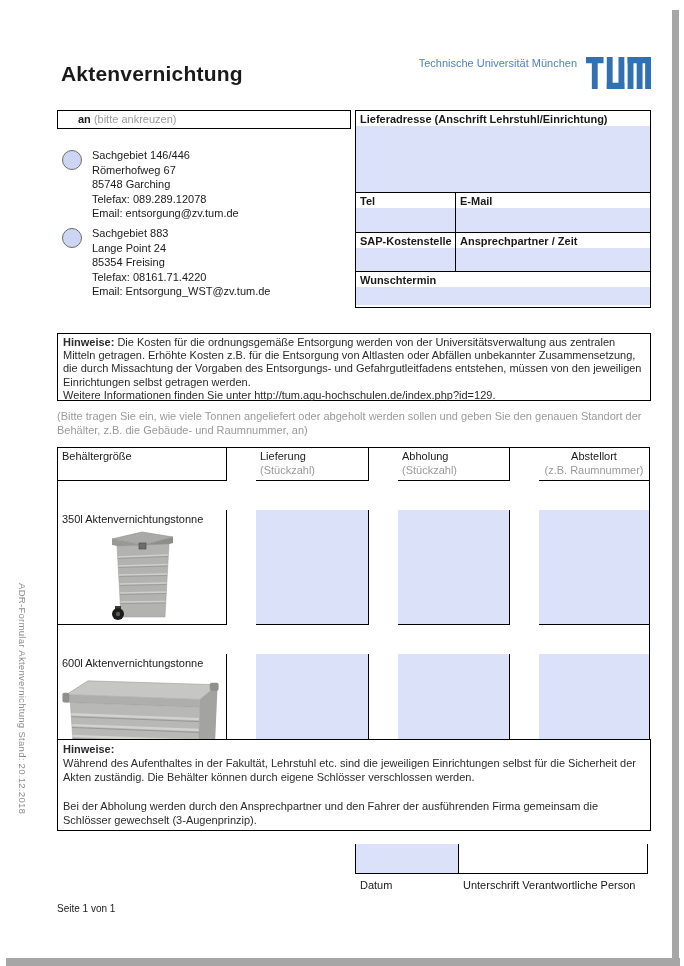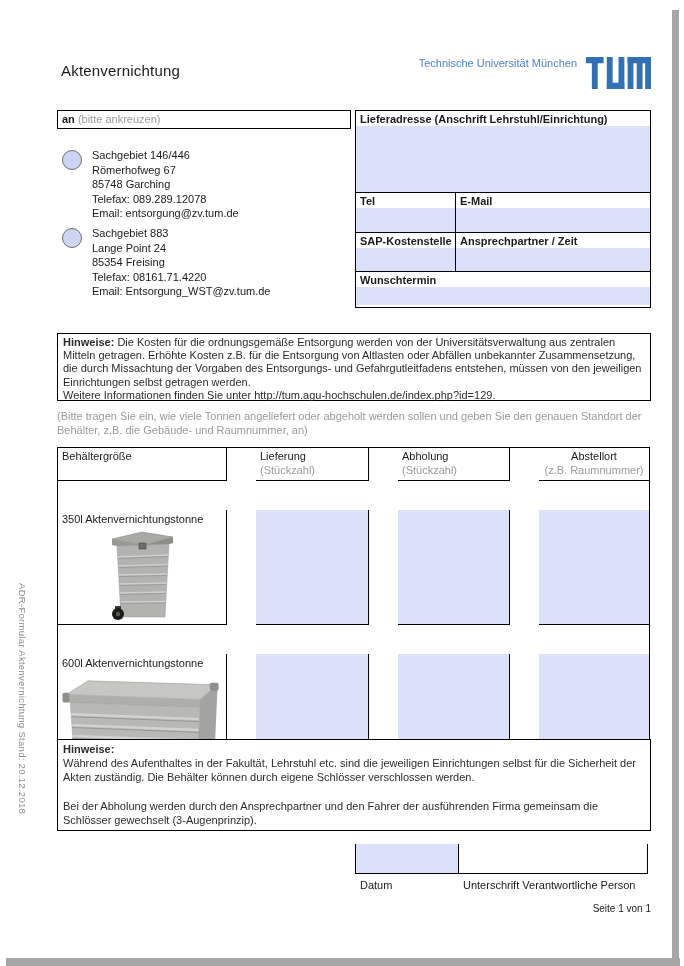--- a/index.html
+++ b/index.html
@@ -3,27 +3,27 @@
 <meta charset="utf-8">
 <style>
   html,body{margin:0;padding:0;background:#ffffff;}
   .page{position:relative;width:684px;height:966px;background:#fff;overflow:hidden;
         font-family:"Liberation Sans", sans-serif;color:#1a1a1a;}
   .abs{position:absolute;}
   .b{font-weight:bold;}
   .gray{color:#9a9a9a;}
 
   
-  .title{left:61px;top:62px;font-size:15px;font-weight:normal;letter-spacing:.2px;}
+  .title{left:61px;top:62px;font-size:21px;font-weight:bold;letter-spacing:.2px;}
   .brand{left:300px;top:57px;width:351px;display:flex;justify-content:flex-end;align-items:flex-start;gap:9px;}
   .brand-name{font-size:11px;color:#4f82c8;white-space:nowrap;}
 
   
   .an-box{left:57px;top:110px;width:294px;height:19px;border:1.5px solid #000;box-sizing:border-box;
-          font-size:11px;padding:2px 0 0 4px;background:#fff;}
+          font-size:11px;padding:2px 0 0 20px;background:#fff;}
   .radio{width:20px;height:20px;border-radius:50%;background:#ccd6f2;border:1.6px solid #6e6e6e;box-sizing:border-box;}
   .opt-lines{font-size:11px;line-height:14.6px;}
 
   
   .dpanel{left:355px;top:110px;width:296px;height:198px;border:1.5px solid #000;box-sizing:border-box;background:#fff;}
   .drow{box-sizing:border-box;border-bottom:1.5px solid #000;display:flex;flex-direction:column;}
   .drow:last-child{border-bottom:none;}
   .dlabel{font-size:11px;font-weight:bold;padding:2px 0 1px 4px;background:#fff;}
   .dfield{flex:1;background:#dbe1f8;}
   .dsplit{display:flex;flex-direction:row;}
@@ -49,21 +49,21 @@
   .binwrap{display:flex;justify-content:center;margin-top:2px;}
 
   
   .sig{left:355px;top:844px;width:293px;height:30px;display:flex;}
   .sig-date{width:103px;background:#dbe1f8;border-left:1.2px solid #000;border-bottom:1.5px solid #000;box-sizing:border-box;}
   .sig-line{flex:1;border-left:1.2px solid #000;border-right:1.2px solid #000;border-bottom:1.5px solid #000;box-sizing:border-box;}
   .sig-labels{left:355px;top:879px;width:293px;display:flex;font-size:11px;}
   .sig-lab1{width:103px;padding-left:5px;box-sizing:border-box;}
   .sig-lab2{flex:1;padding-left:5px;}
 
-  .pagenum{left:57px;top:903px;width:594px;text-align:right;font-size:10px;}
+  .pagenum{left:57px;top:903px;width:594px;font-size:10px;}
   .sidenote{left:17px;top:583px;height:255px;writing-mode:vertical-rl;font-size:9.5px;
             color:#8c8c8c;letter-spacing:.3px;white-space:nowrap;}
 
   
   .edge-r{left:672px;top:10px;width:7px;height:948px;background:#a6a6a6;}
   .edge-b{left:6px;top:958px;width:674px;height:8px;background:#a6a6a6;}
 </style>
 </head>
 <body>
 

